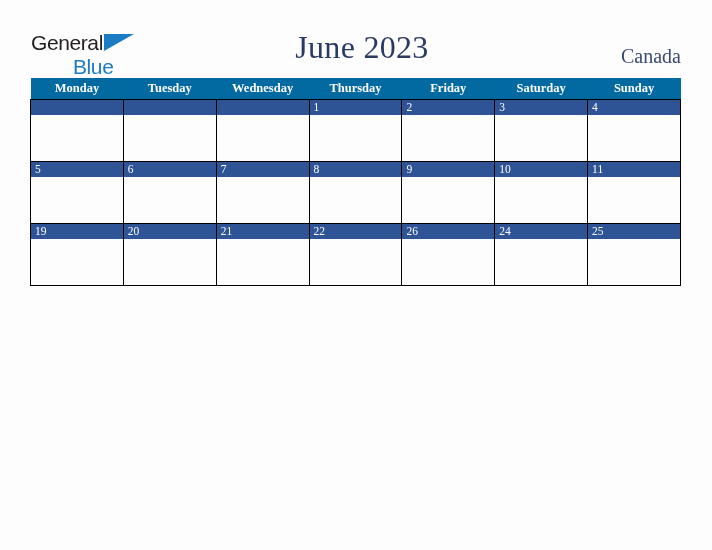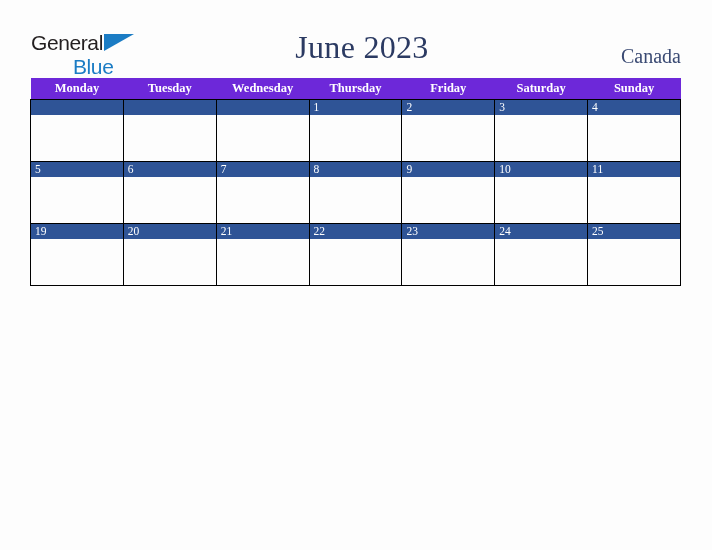--- a/index.html
+++ b/index.html
@@ -100,21 +100,21 @@
     border-collapse: collapse;
     table-layout: fixed;
   }
   .calendar th,
   .calendar td {
     padding: 0;
     margin: 0;
   }
 
   .dow-row th {
-    background: #6d28d9;
+    background: #0369a1;
     color: #ffffff;
     font-family: "Liberation Serif", serif;
     font-weight: bold;
     font-size: 12.5px;
     height: 21px;
     text-align: center;
     vertical-align: middle;
     border: none;
   }
 
@@ -237,21 +237,21 @@
           <td>
             <span class="daynum-bar">20</span>
           </td>
           <td>
             <span class="daynum-bar">21</span>
           </td>
           <td>
             <span class="daynum-bar">22</span>
           </td>
           <td>
-            <span class="daynum-bar">23</span>
+            <span class="daynum-bar">26</span>
           </td>
           <td>
             <span class="daynum-bar">24</span>
           </td>
           <td>
             <span class="daynum-bar">25</span>
           </td>
         </tr>
       </tbody>
   </table>

